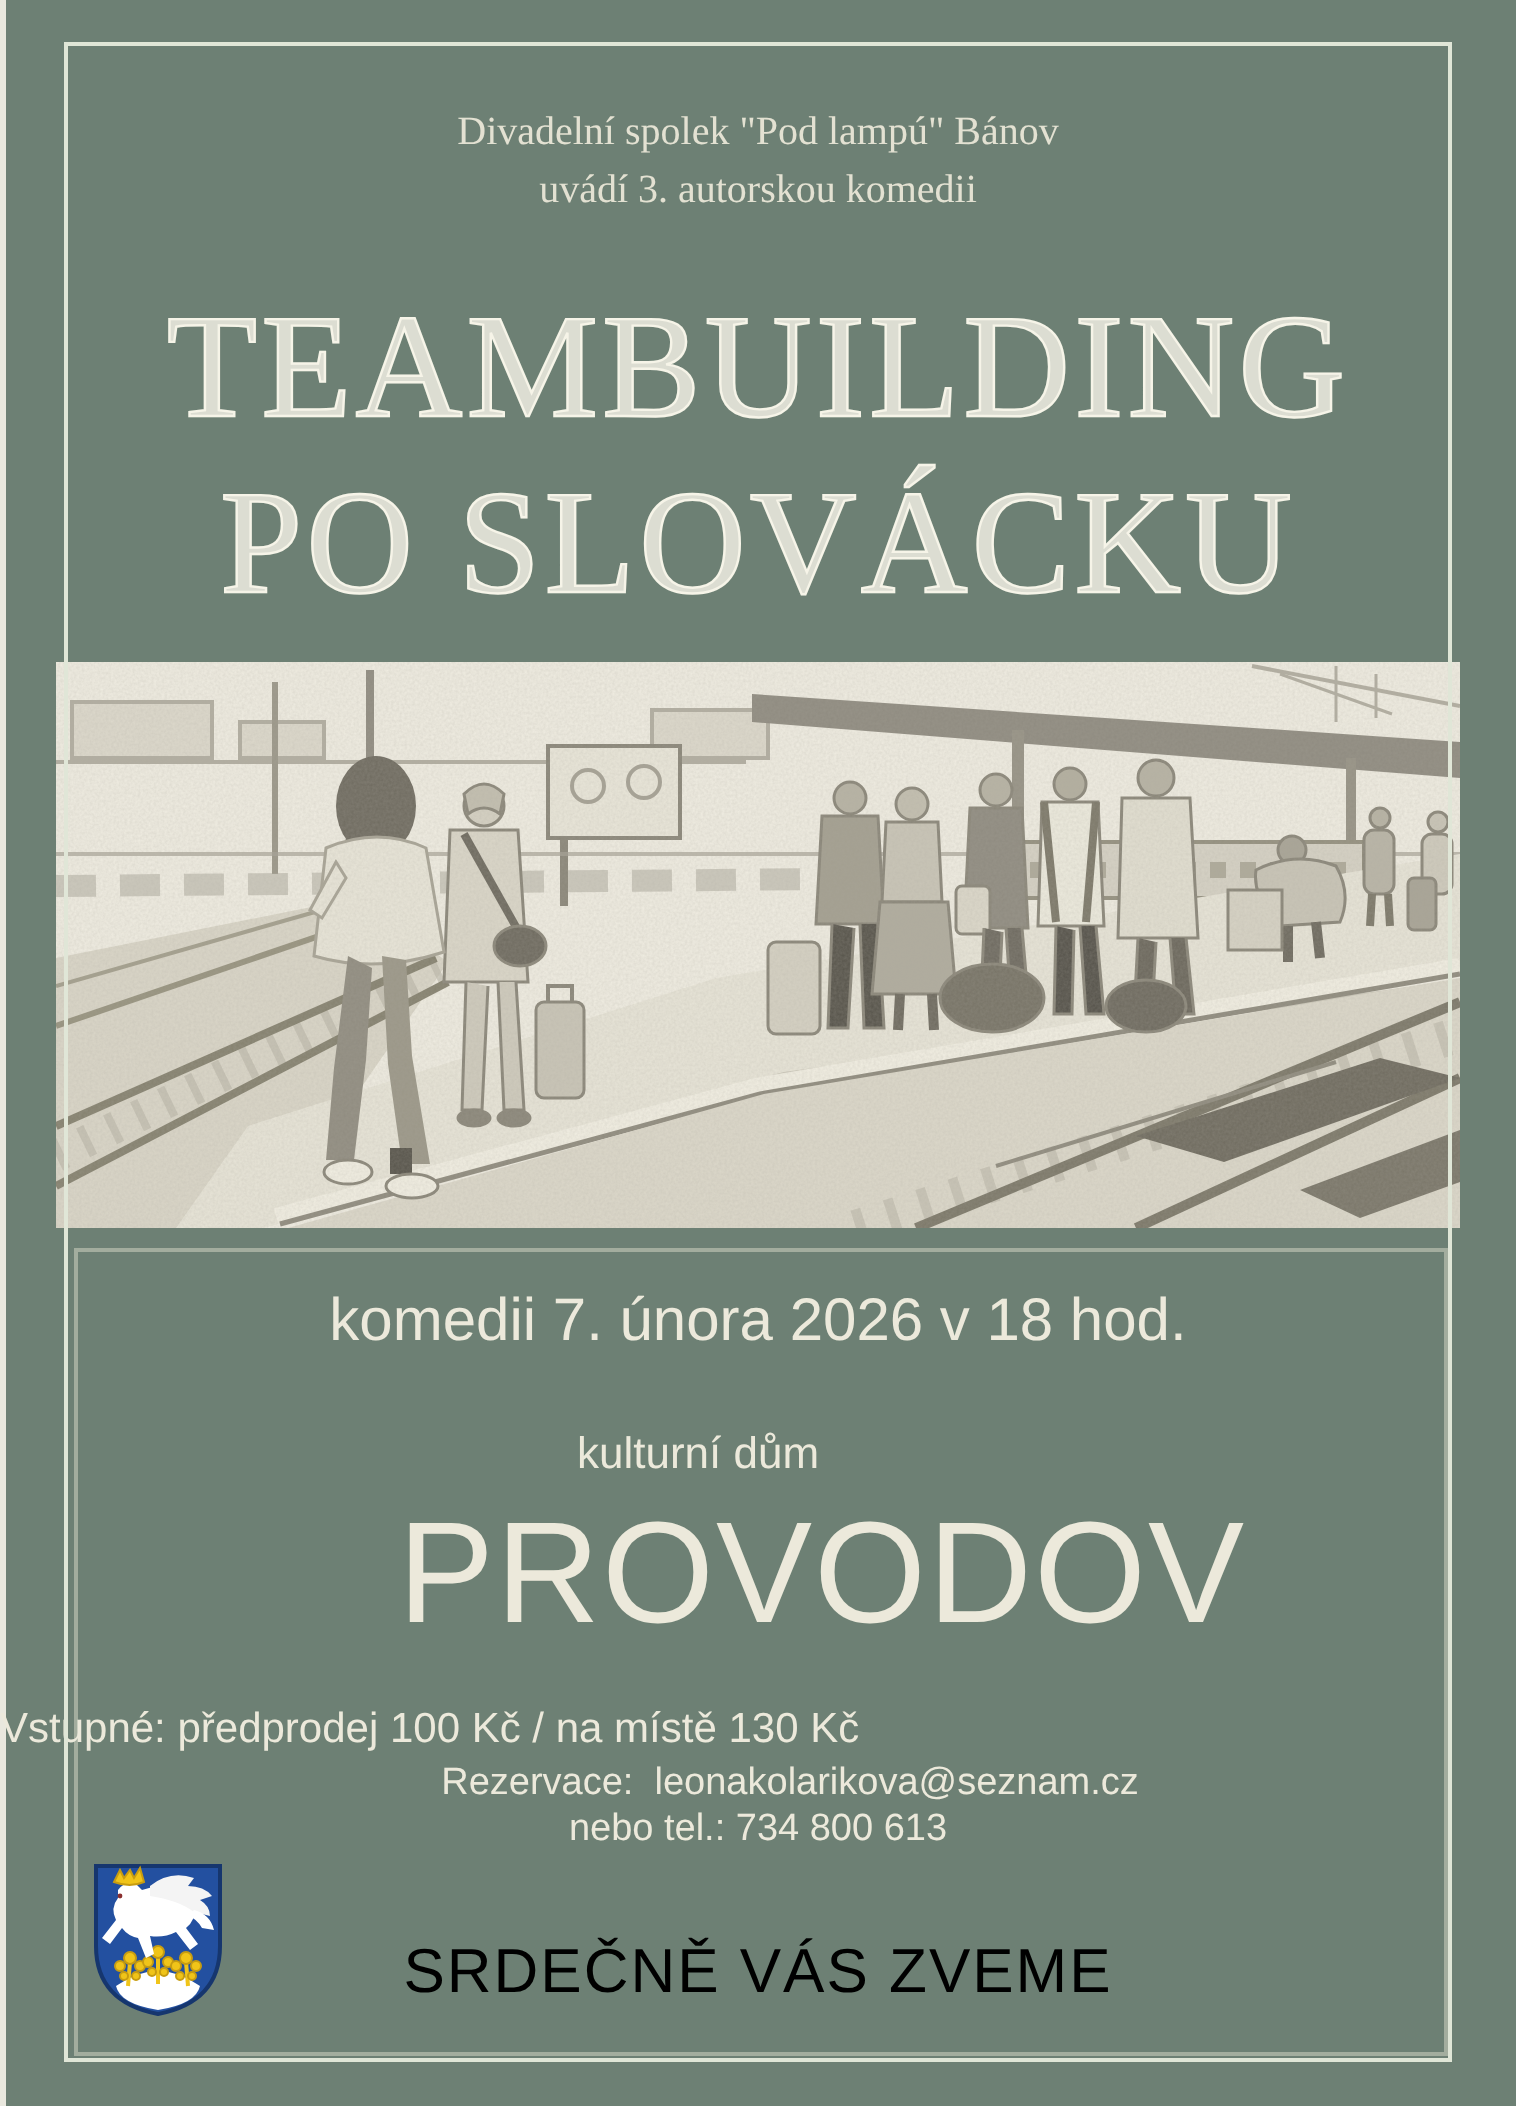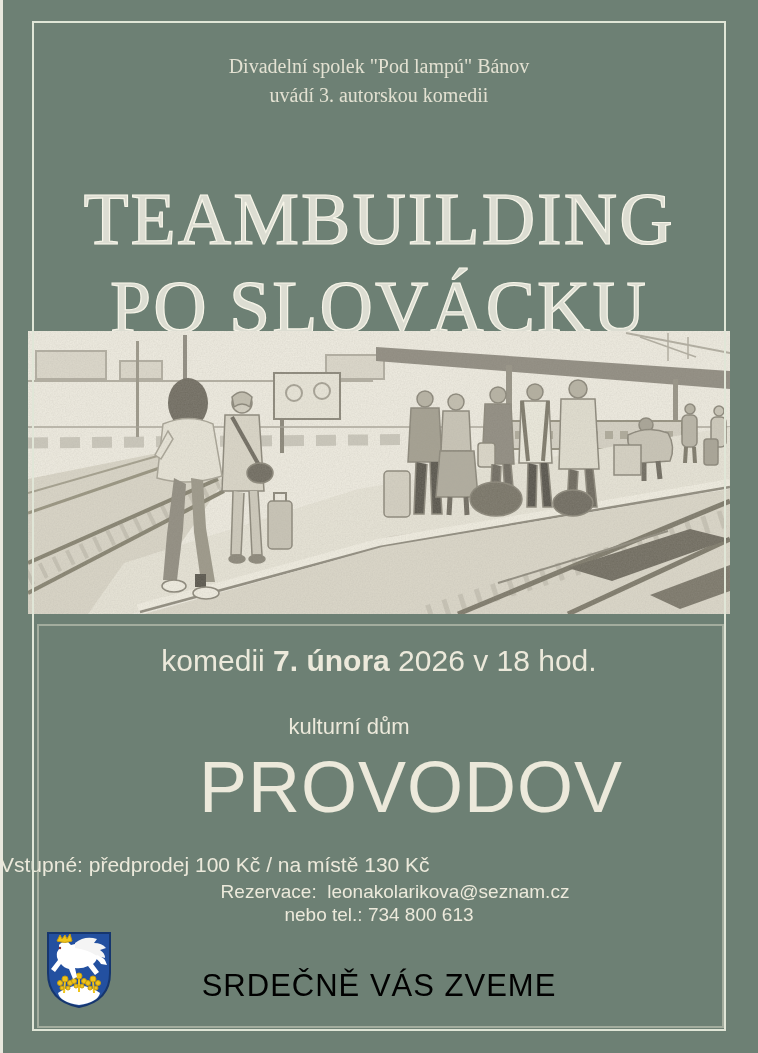--- a/index.html
+++ b/index.html
@@ -5,29 +5,29 @@
   html,body{margin:0;padding:0;background:#555;}
   .poster{position:relative;width:758px;height:1053px;background:#6d8074;overflow:hidden;
           font-family:"Liberation Sans",sans-serif;}
   .left-strip{position:absolute;left:0;top:0;width:3px;height:1053px;background:#e9e8de;}
   .outer-frame{position:absolute;left:32px;top:21px;width:694px;height:1010px;
                border:2px solid #e0e6d7;box-sizing:border-box;pointer-events:none;}
   .organizer{position:absolute;left:0;top:52px;width:758px;text-align:center;
              font-family:"Liberation Serif",serif;font-size:20px;line-height:29px;color:#e3e1d2;}
   .title{position:absolute;left:0;top:140px;width:758px;text-align:center;
          font-family:"Liberation Serif",serif;font-size:74px;line-height:88px;
-         letter-spacing:2px;color:rgba(244,242,230,0.82);margin-top:35px;
+         letter-spacing:2px;color:rgba(244,242,230,0.82);
          -webkit-text-stroke:1.2px #f6f4e8;}
   .photo{position:absolute;left:28px;top:331px;width:702px;height:283px;}
   .photo svg{display:block;width:702px;height:283px;}
   .info-panel{position:absolute;left:37px;top:624px;width:687px;height:404px;
               border:2px solid #a3ad9e;box-sizing:border-box;}
   .date-line{position:absolute;left:0;top:644px;width:758px;text-align:center;
              font-size:30px;color:#ece9db;}
-  .date-line .b{font-weight:bold;}
+  .date-line .b{font-weight:normal;}
   .pre{white-space:pre-wrap;}
   .venue-type{position:absolute;left:0;top:714px;width:698px;text-align:center;
               font-size:22px;color:#ece9db;}
   .venue-name{position:absolute;left:0;top:746px;width:758px;text-align:center;
               font-size:72px;letter-spacing:1px;color:#ece9db;padding-left:32px;}
   .price-line{position:absolute;left:0;top:853px;width:758px;text-align:left;
               font-size:21px;color:#ece9db;}
   .reservation-line{position:absolute;left:16px;top:881px;width:758px;text-align:center;
               font-size:19px;color:#ece9db;}
   .phone-line{position:absolute;left:0;top:904px;width:758px;text-align:center;

